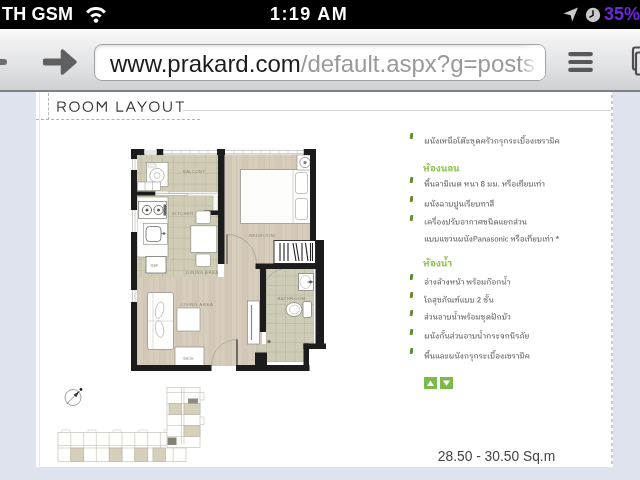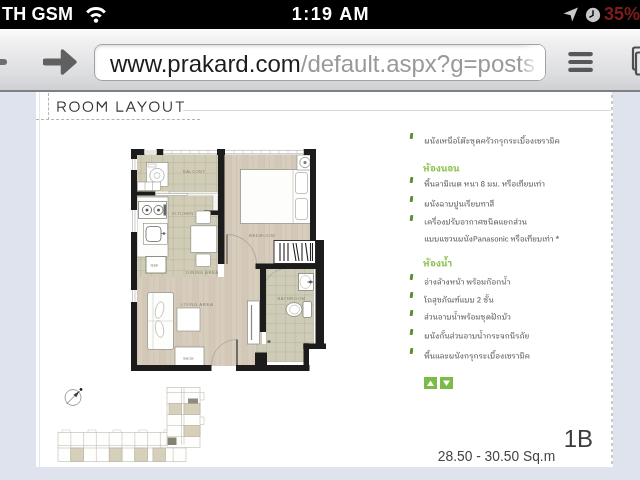--- a/index.html
+++ b/index.html
@@ -87,29 +87,29 @@
     </svg>
     <div class="abs" style="left:0;top:0;width:640px;height:29px;background:linear-gradient(#000,#000);"></div>
     <div class="abs" style="left:2px;top:3.5px;color:#fdfdfd;font-size:18px;font-weight:bold;letter-spacing:0.2px;">TH GSM</div>
     <svg class="abs" style="left:84px;top:6px" width="24" height="17" viewBox="0 0 24 17">
 <g stroke="#fff" fill="none">
         <path d="M3.2 6.4 A11.8 11.8 0 0 1 20.8 6.4" stroke-width="3"></path>
         <path d="M7.3 10.6 A6.3 6.3 0 0 1 16.7 10.6" stroke-width="3"></path>
       </g>
       <circle cx="12" cy="14.6" r="2.2" fill="#fff"></circle>
     </svg>
-    <div class="abs" style="left:270px;top:3.5px;width:100px;text-align:right;color:#fff;font-size:18px;font-weight:bold;letter-spacing:1.4px;">1:19 AM</div>
+    <div class="abs" style="left:270px;top:3.5px;width:100px;text-align:left;color:#fff;font-size:18px;font-weight:bold;letter-spacing:1.4px;">1:19 AM</div>
     <svg class="abs" style="left:563px;top:6.5px" width="16" height="15" viewBox="0 0 15 14">
       <path fill="#c9c9c9" d="M14 0.5 L8.6 13.5 L7.2 7.8 L0.5 6.1 Z"></path>
     </svg>
     <svg class="abs" style="left:585px;top:6.5px" width="16" height="16" viewBox="0 0 16 16">
       <circle cx="8" cy="8" r="7.2" fill="#c9c9c9"></circle>
       <path d="M8 3.2 L8 8.4 L4.4 10.4" stroke="#000" stroke-width="1.4" fill="none"></path>
     </svg>
-    <div class="abs" style="left:604px;top:3.5px;color:#7f1d1d;font-size:18px;font-weight:bold;">35%</div>
+    <div class="abs" style="left:604px;top:3.5px;color:#6d28d9;font-size:18px;font-weight:bold;">35%</div>
     <div class="abs" style="left:0;top:29px;width:640px;height:63px;background:linear-gradient(#fbfbfb,#f0f0f1 20%,#dcdddf 75%,#cfd0d3);border-bottom:2px solid #7e8084;"></div>
     <div class="abs" style="left:0;top:59px;width:7px;height:6px;background:#6e6e6e;border-radius:0 3px 3px 0;"></div>
     <svg class="abs" style="left:43px;top:47px" width="37" height="30" viewBox="0 0 37 30">
       <g stroke="#606060" fill="#606060">
         <path d="M2.5 15 L22 15" stroke-width="7" stroke-linecap="round"></path>
         <path d="M19.5 4 L32 15 L19.5 26 Z" stroke-width="3.5" stroke-linejoin="round"></path>
       </g>
     </svg>
     <div class="abs" style="left:94px;top:44px;width:452px;height:37px;background:#fff;border:1.5px solid #a2a2a2;border-radius:8px;box-shadow:inset 0 2px 3px rgba(0,0,0,0.12);overflow:hidden;">
       <div style="position:absolute;left:15px;top:5px;font-size:24px;color:#1c1c1c;white-space:nowrap;">www.prakard.com<span style="color:#999">/default.aspx?g=posts</span></div>
@@ -499,21 +499,20 @@
       </g>
     </svg>
     <div class="abs" style="left:424px;top:376.5px;width:13px;height:12.5px;background:#7cba4a;"></div>
     <svg class="abs" style="left:424px;top:376.5px" width="13" height="12.5" viewBox="0 0 13 12.5">
       <path d="M6.5 3.5 L10 9 L3 9 Z" fill="#fff"></path>
     </svg>
     <div class="abs" style="left:439.5px;top:376.5px;width:13px;height:12.5px;background:#7cba4a;"></div>
     <svg class="abs" style="left:439.5px;top:376.5px" width="13" height="12.5" viewBox="0 0 13 12.5">
       <path d="M3 3.5 L10 3.5 L6.5 9 Z" fill="#fff"></path>
     </svg>
-    <div class="abs" style="left:440px;top:424.5px;width:153px;text-align:right;font-size:24px;color:#3c3c3c;">1B</div>
     <div class="abs" style="left:400px;top:449px;width:193px;text-align:center;font-size:13.8px;color:#454545;">28.50 - 30.50 Sq.m</div>
     <svg class="abs" style="left:115px;top:140px" width="225" height="235" viewBox="115 140 225 235">
       <defs>
 <pattern id="tile" width="10.8" height="10.8" patternUnits="userSpaceOnUse">
           <rect width="10.8" height="10.8" fill="#d0ccb5"></rect>
           <path d="M0 0H10.8M0 0V10.8" stroke="#a19e88" stroke-width="0.55" fill="none"></path>
         </pattern>
 <pattern id="btile" width="9.5" height="9.5" patternUnits="userSpaceOnUse">
           <rect width="9.5" height="9.5" fill="#cecbb6"></rect>
           <path d="M0 0H9.5M0 0V9.5" stroke="#a3a08b" stroke-width="0.55" fill="none"></path>

